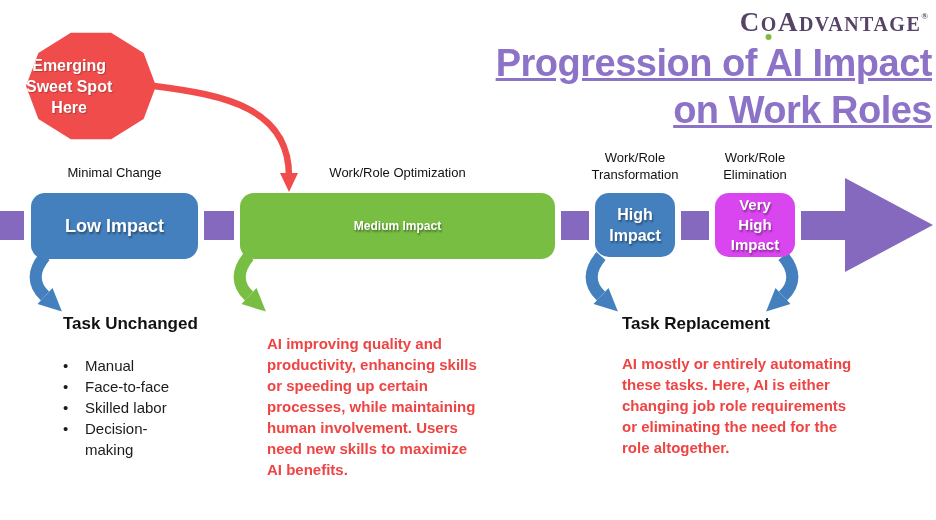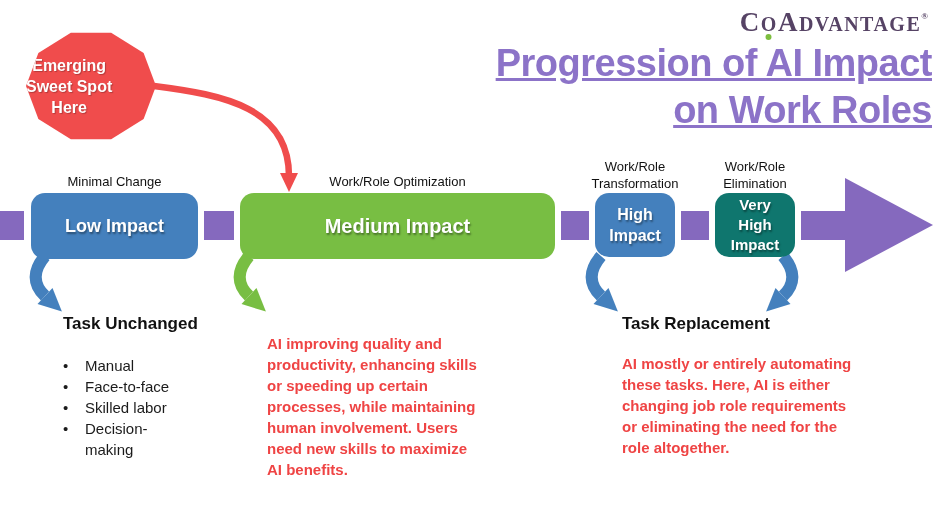--- a/index.html
+++ b/index.html
@@ -38,38 +38,38 @@
     display:flex; align-items:center; justify-content:flex-start;
   }
   .callout span {
     color:#fff; font-weight:700; font-size:16px; line-height:21px;
     text-align:center; white-space:pre-line; text-shadow:1px 1px 1px rgba(0,0,0,.25);
   }
 
   
   .stage-label {
     position:absolute; z-index:2; text-align:center; color:#111;
-    font-size:13px; line-height:17px; white-space:pre-line;margin-top:9px;
+    font-size:13px; line-height:17px; white-space:pre-line;
   }
   .lbl-0 { left:31px;  top:164px; width:167px; }
   .lbl-1 { left:240px; top:164px; width:315px; }
   .lbl-2 { left:575px; top:149px; width:120px; }
   .lbl-3 { left:695px; top:149px; width:120px; }
 
   
   .box {
     position:absolute; z-index:2; border-radius:14px;
     display:flex; align-items:center; justify-content:center;
     color:#fff; font-weight:700; text-align:center; white-space:pre-line;
     text-shadow:1px 1.5px 2px rgba(0,0,0,.4);
   }
   .box-0 { left:31px;  top:193px; width:167px; height:66px; background:#4480BD; font-size:18px; }
-  .box-1 { left:240px; top:193px; width:315px; height:66px; background:#78BE43; font-size:20px; }
+  .box-1 { left:240px; top:193px; width:315px; height:66px; background:#78BE43; font-size:12px; }
   .box-2 { left:595px; top:193px; width:80px;  height:64px; background:#4480BD; font-size:16px; line-height:21px; }
-  .box-3 { left:715px; top:193px; width:80px;  height:64px; background:#0f766e; font-size:15px; line-height:20px; }
+  .box-3 { left:715px; top:193px; width:80px;  height:64px; background:#d946ef; font-size:15px; line-height:20px; }
 
   
   .section { position:absolute; z-index:2; }
   .sec-0 { left:63px;  top:314px; width:180px; }
   .sec-1 { left:267px; top:314px; width:240px; }
   .sec-2 { left:622px; top:314px; width:252px; }
   .sec-heading { font-size:17px; font-weight:700; color:#111; }
   .sec-body {
     margin-top:19px; font-size:15px; line-height:21px; color:#ef4444;
     white-space:pre-line;

